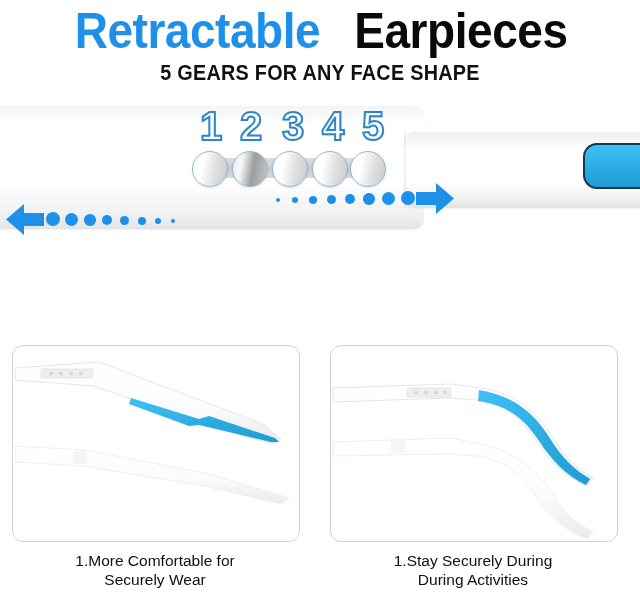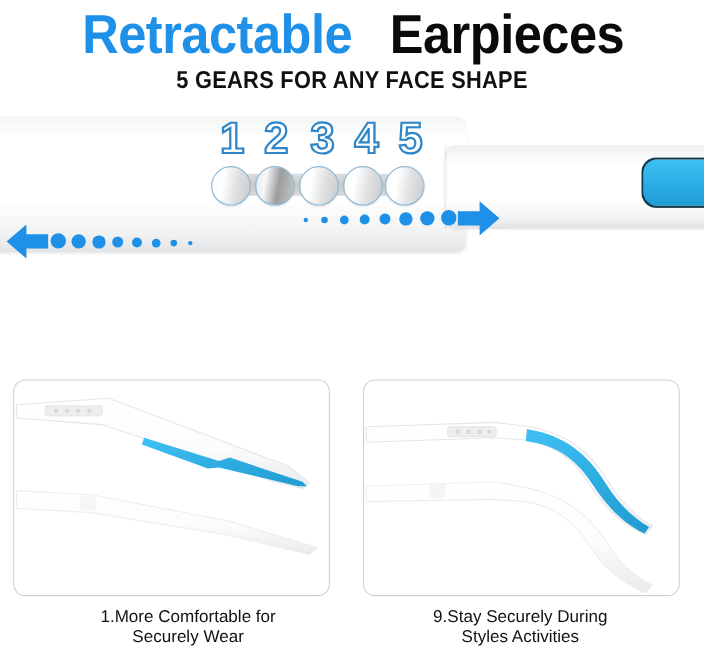--- a/index.html
+++ b/index.html
@@ -103,21 +103,21 @@
     border:1px solid #cfd2d5;border-radius:11px;background:#ffffff;
     overflow:hidden;
   }
   .card-left{left:12px;}
   .card-right{left:330px;}
 
   .caption{
     position:absolute;top:551px;width:286px;text-align:center;
     font-size:15.5px;color:#111;line-height:1.25;
   }
-  .cap-left{left:28px;}
+  .cap-left{left:12px;}
   .cap-right{left:330px;}
 
   .armsvg{position:absolute;left:0;top:0;}
 </style>
 </head>
 <body>
 
 <div class="stage">
 
   <div class="headline">
@@ -235,17 +235,17 @@
       <circle cx="95" cy="46.5" r="2" fill="#d6d8da"></circle>
       <circle cx="105" cy="46.5" r="2" fill="#d6d8da"></circle>
       <circle cx="114" cy="46.5" r="2" fill="#d6d8da"></circle>
 
       <path d="M2 96 L120 92 L150 98 C186 106 208 126 224 152 C234 168 246 178 262 186
                L256 193 C234 184 218 170 206 152 C190 126 172 114 146 110 L118 108 L2 110 Z" fill="url(#wh2)" stroke="#eceef0" stroke-width="1"></path>
       <rect x="60" y="93" width="14" height="14" rx="2" fill="#f4f5f6"></rect>
     </svg>
   </div>
   <div class="caption cap-right">
-    <div>9.Stay Securely During</div>
-    <div>Styles Activities</div>
+    <div>1.Stay Securely During</div>
+    <div>During Activities</div>
   </div>
 
 </div>
 
 </body></html>

